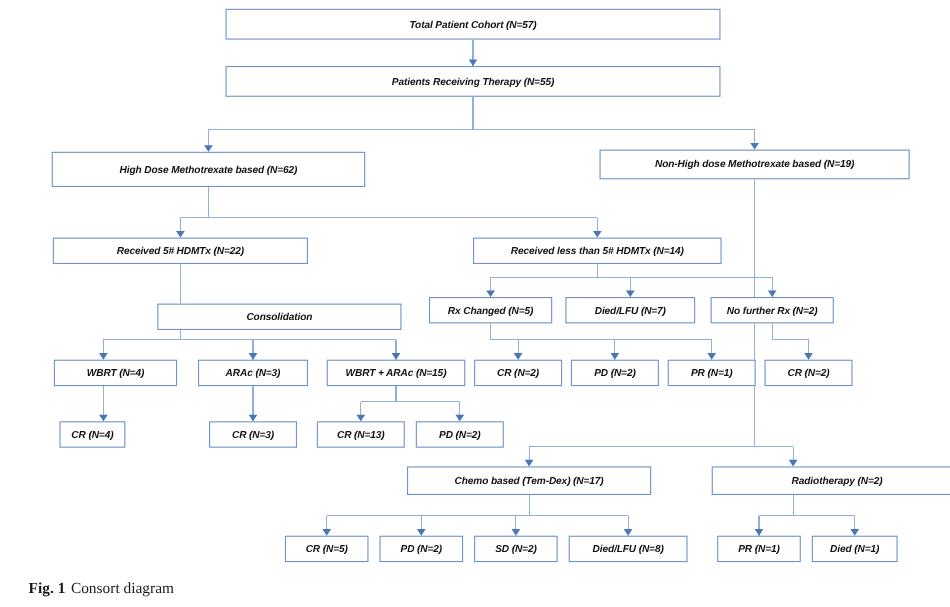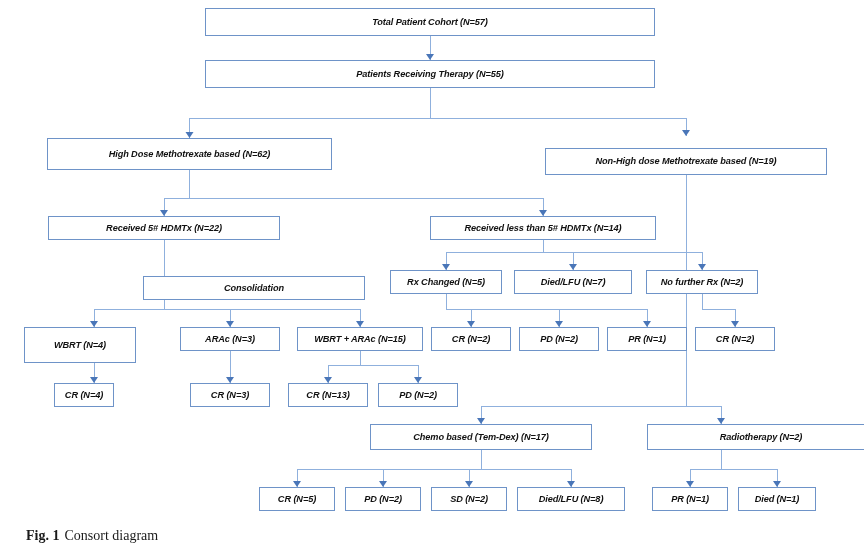--- a/index.html
+++ b/index.html
@@ -144,42 +144,42 @@
   <div id="node-layer">
       <div class="node sz-m" style="left: 205px; top: 8px; width: 450px; height: 28px; border-color: rgb(110, 147, 200); color: rgb(17, 17, 17);">
         <span>Total Patient Cohort (N=57)</span>
       </div>
       <div class="node sz-m" style="left: 205px; top: 60px; width: 450px; height: 28px; border-color: rgb(110, 147, 200); color: rgb(17, 17, 17);">
         <span>Patients Receiving Therapy (N=55)</span>
       </div>
       <div class="node sz-m" style="left: 47px; top: 138px; width: 285px; height: 32px; border-color: rgb(110, 147, 200); color: rgb(17, 17, 17);">
         <span>High Dose Methotrexate based (N=62)</span>
       </div>
-      <div class="node sz-m" style="left: 545px; top: 136px; width: 282px; height: 27px; border-color: rgb(110, 147, 200); color: rgb(17, 17, 17); margin-top: 12px;">
+      <div class="node sz-m" style="left: 545px; top: 136px; width: 282px; height: 27px; border-color: rgb(110, 147, 200); color: rgb(17, 17, 17);">
         <span>Non-High dose Methotrexate based (N=19)</span>
       </div>
       <div class="node sz-m" style="left: 48px; top: 216px; width: 232px; height: 24px; border-color: rgb(110, 147, 200); color: rgb(17, 17, 17);">
         <span>Received 5# HDMTx (N=22)</span>
       </div>
       <div class="node sz-m" style="left: 430px; top: 216px; width: 226px; height: 24px; border-color: rgb(110, 147, 200); color: rgb(17, 17, 17);">
         <span>Received less than 5# HDMTx (N=14)</span>
       </div>
       <div class="node sz-m" style="left: 143px; top: 252px; width: 222px; height: 24px; border-color: rgb(110, 147, 200); color: rgb(17, 17, 17); margin-top: 24px;">
         <span>Consolidation</span>
       </div>
       <div class="node sz-m" style="left: 390px; top: 270px; width: 112px; height: 24px; border-color: rgb(110, 147, 200); color: rgb(17, 17, 17); justify-content: center;">
         <span>Rx Changed (N=5)</span>
       </div>
       <div class="node sz-m" style="left: 514px; top: 270px; width: 118px; height: 24px; border-color: rgb(110, 147, 200); color: rgb(17, 17, 17);">
         <span>Died/LFU (N=7)</span>
       </div>
       <div class="node sz-m" style="left: 646px; top: 270px; width: 112px; height: 24px; border-color: rgb(110, 147, 200); color: rgb(17, 17, 17);">
         <span>No further Rx (N=2)</span>
       </div>
-      <div class="node sz-m" style="left: 24px; top: 327px; width: 112px; height: 36px; border-color: rgb(110, 147, 200); color: rgb(17, 17, 17);">
+      <div class="node sz-m" style="left: 49px; top: 327px; width: 112px; height: 24px; border-color: rgb(110, 147, 200); color: rgb(17, 17, 17);">
         <span>WBRT (N=4)</span>
       </div>
       <div class="node sz-m" style="left: 180px; top: 327px; width: 100px; height: 24px; border-color: rgb(110, 147, 200); color: rgb(17, 17, 17);">
         <span>ARAc (N=3)</span>
       </div>
       <div class="node sz-m" style="left: 297px; top: 327px; width: 126px; height: 24px; border-color: rgb(110, 147, 200); color: rgb(17, 17, 17);">
         <span>WBRT + ARAc (N=15)</span>
       </div>
       <div class="node sz-m" style="left: 431px; top: 327px; width: 80px; height: 24px; border-color: rgb(110, 147, 200); color: rgb(17, 17, 17);">
         <span>CR (N=2)</span>

